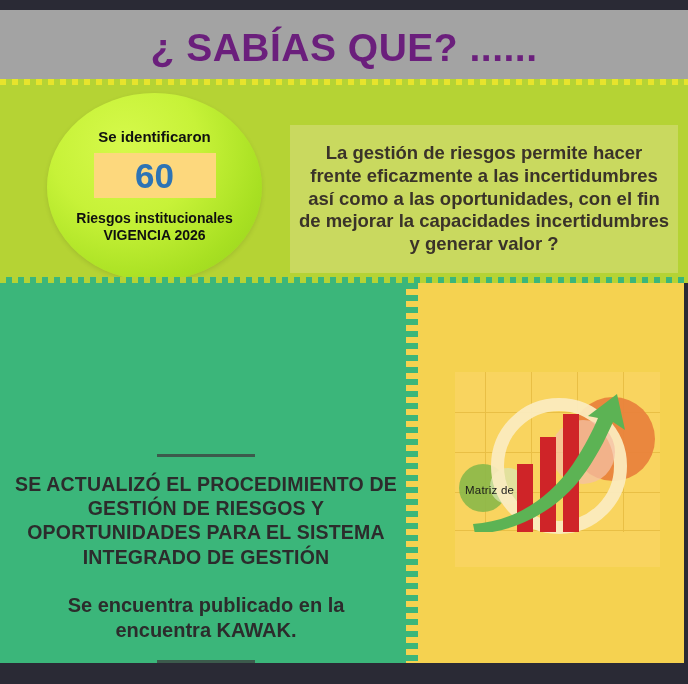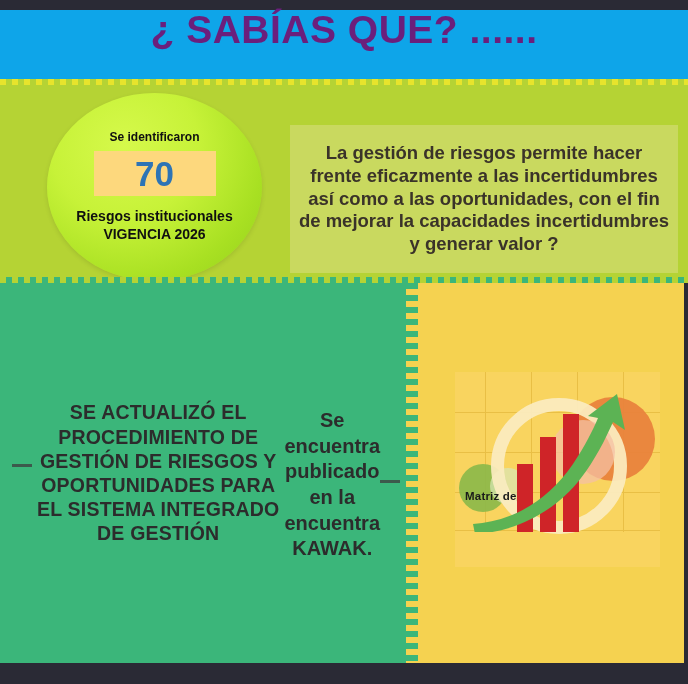--- a/index.html
+++ b/index.html
@@ -17,22 +17,22 @@
 
   
   .topbar{
     position:absolute;left:0;top:0;width:688px;height:10px;
     background:#2a2a35;
   }
 
   
   .header-band{
     position:absolute;left:0;top:10px;width:688px;height:75px;
-    background:#0ea5e9;
-    display:flex;justify-content:center;
+    background:#a3a3a3;
+    display:flex;align-items:center;justify-content:center;
   }
   .header-title{
     font-size:39px;
     font-weight:bold;
     color:#6b1f7c;
     letter-spacing:0.5px;
     white-space:nowrap;
     line-height:1;
     font-family:"Liberation Sans", sans-serif;
   }
@@ -53,21 +53,21 @@
   
   .badge{
     position:absolute;left:47px;top:93px;width:215px;height:188px;
     border-radius:50%;
     background:radial-gradient(ellipse at 36% 28%, #d6f94b 0%, #c7f238 38%, #a8e022 72%, #93cf1c 100%);
     box-shadow:0 2px 5px rgba(0,0,0,0.10);
     display:flex;flex-direction:column;align-items:center;justify-content:center;
     text-align:center;
   }
   .badge-top{
-    font-size:12px;font-weight:bold;color:#101010;
+    font-size:15px;font-weight:bold;color:#101010;
     margin-bottom:7px;line-height:1.1;
   }
   .badge-number-box{
     background:#fdd87d;
     width:122px;height:45px;
     display:flex;align-items:center;justify-content:center;
     margin-bottom:12px;
   }
   .badge-number{
     font-size:35px;font-weight:bold;color:#2d74b5;line-height:1;
@@ -88,21 +88,21 @@
     text-align:center;line-height:1.24;
   }
 
   
   .green-panel{
     position:absolute;left:0;top:283px;width:412px;height:380px;
     background:#3bb67a;
   }
   .green-inner{
     position:absolute;left:0;top:0;width:412px;height:380px;
-    display:flex;flex-direction:row;align-items:center;justify-content:center;
+    display:flex;flex-direction:column;align-items:center;justify-content:flex-end;
     padding:0 12px;box-sizing:border-box;
   }
   .rule{
     width:98px;height:3px;background:#3d4a44;opacity:.85;
   }
   .rule.top{margin-bottom:15px;}
   .rule.bottom{margin-top:16px;}
   .green-head{
     font-size:19.5px;font-weight:bold;color:#2c2c2c;
     text-align:center;line-height:1.24;letter-spacing:0.2px;
@@ -158,22 +158,22 @@
   }
 
   .bar{position:absolute;background:#cf2428;}
   .bar1{left:62px;top:92px;width:16px;height:68px;}
   .bar2{left:85px;top:65px;width:16px;height:95px;}
   .bar3{left:108px;top:42px;width:16px;height:118px;}
 
   .arrow-svg{position:absolute;left:0;top:0;width:205px;height:160px;}
 
   .logo-label-small{
-    position:absolute;left:10px;top:118px;
-    font-size:11.5px;font-weight:bold;color:#1a1a1a;
+    position:absolute;left:10px;top:112px;
+    font-size:11.5px;font-weight:normal;color:#1a1a1a;
     letter-spacing:0.2px;
   }
   .logo-label-big{
     position:absolute;left:8px;top:146px;
     font-size:19px;font-weight:normal;color:#1a1a1a;
     letter-spacing:0.1px;
   }
 
   
   .bottombar{
@@ -196,21 +196,21 @@
   <div class="header-band">
     <div class="header-title">¿ SABÍAS QUE? ......</div>
   </div>
   <div class="perf-h" style="top:79px; --a:#e7e42c; --b:#b5d334;"></div>
 
   <div class="olive-band"></div>
 
   <div class="badge">
     <div class="badge-top">Se identificaron</div>
     <div class="badge-number-box">
-      <div class="badge-number">70</div>
+      <div class="badge-number">60</div>
     </div>
     <div class="badge-bottom">
       <div>Riesgos institucionales</div>
       <div>VIGENCIA 2026</div>
     </div>
   </div>
 
   <div class="statement-box">
     <div class="statement-text">La gestión de riesgos permite hacer frente eficazmente a las incertidumbres así como a las oportunidades, con el fin de mejorar la capacidades incertidumbres y generar valor ?</div>
   </div>

